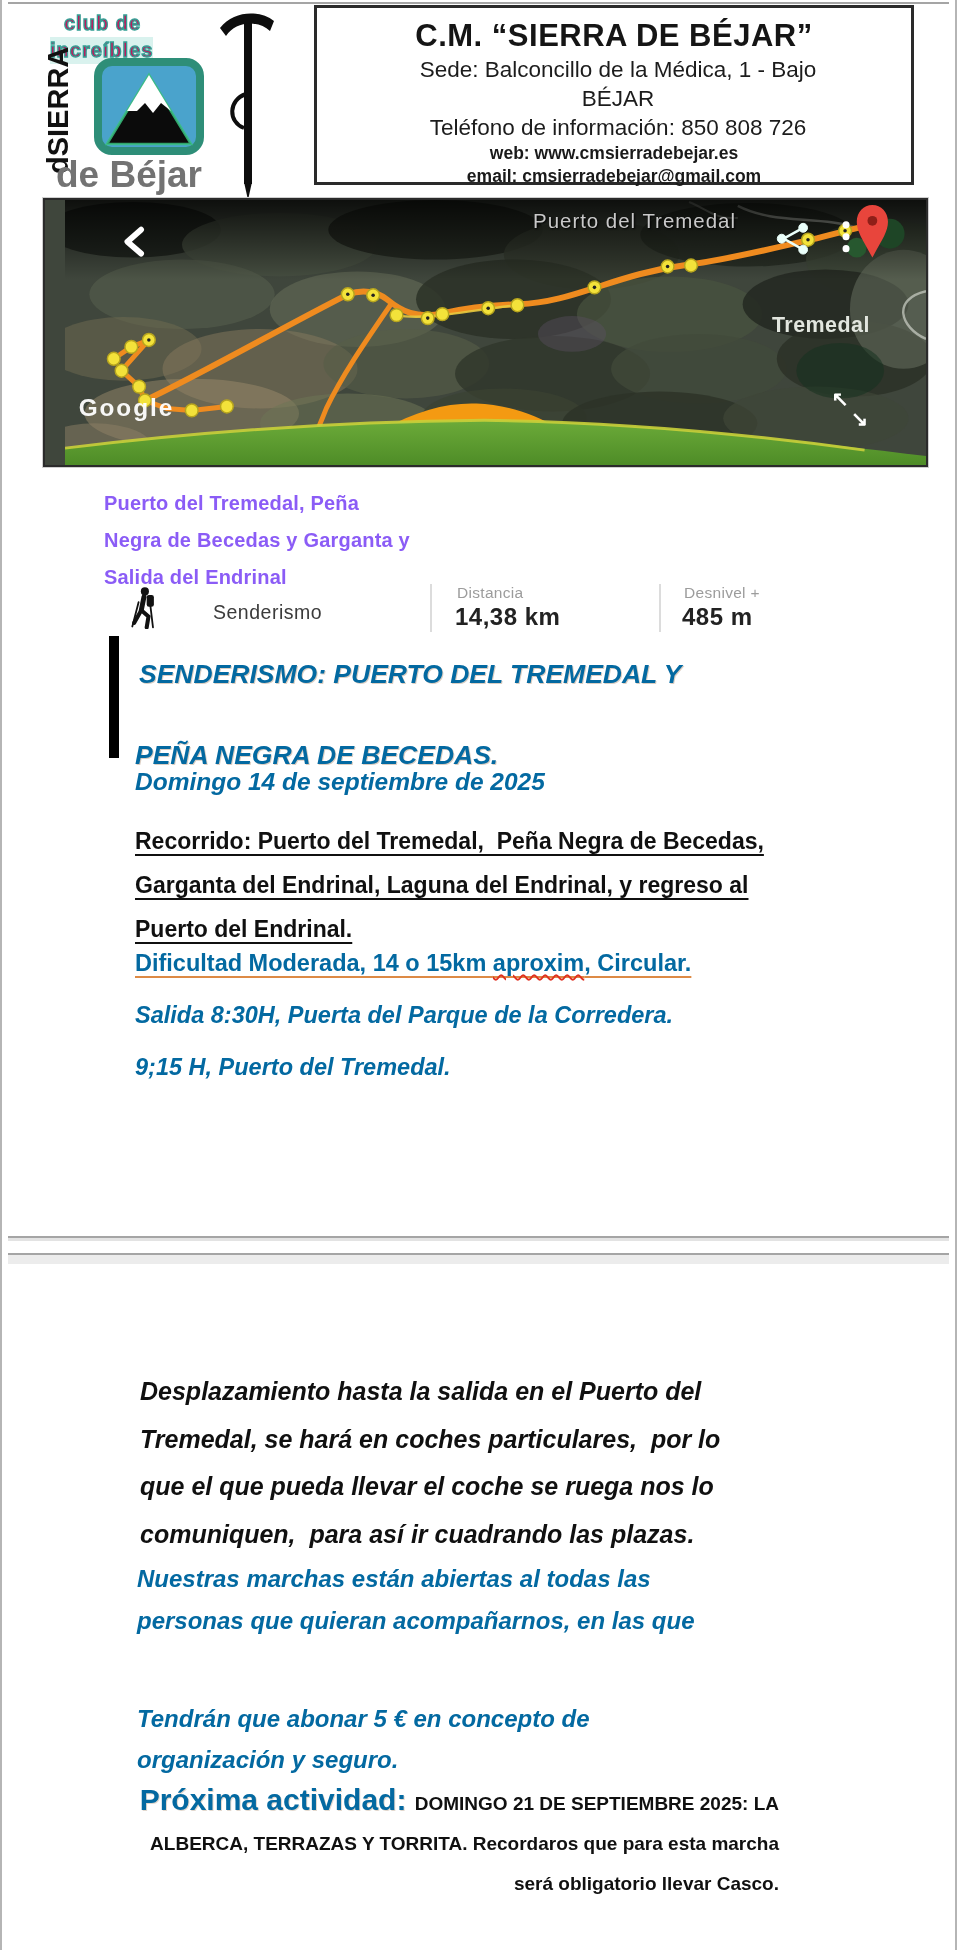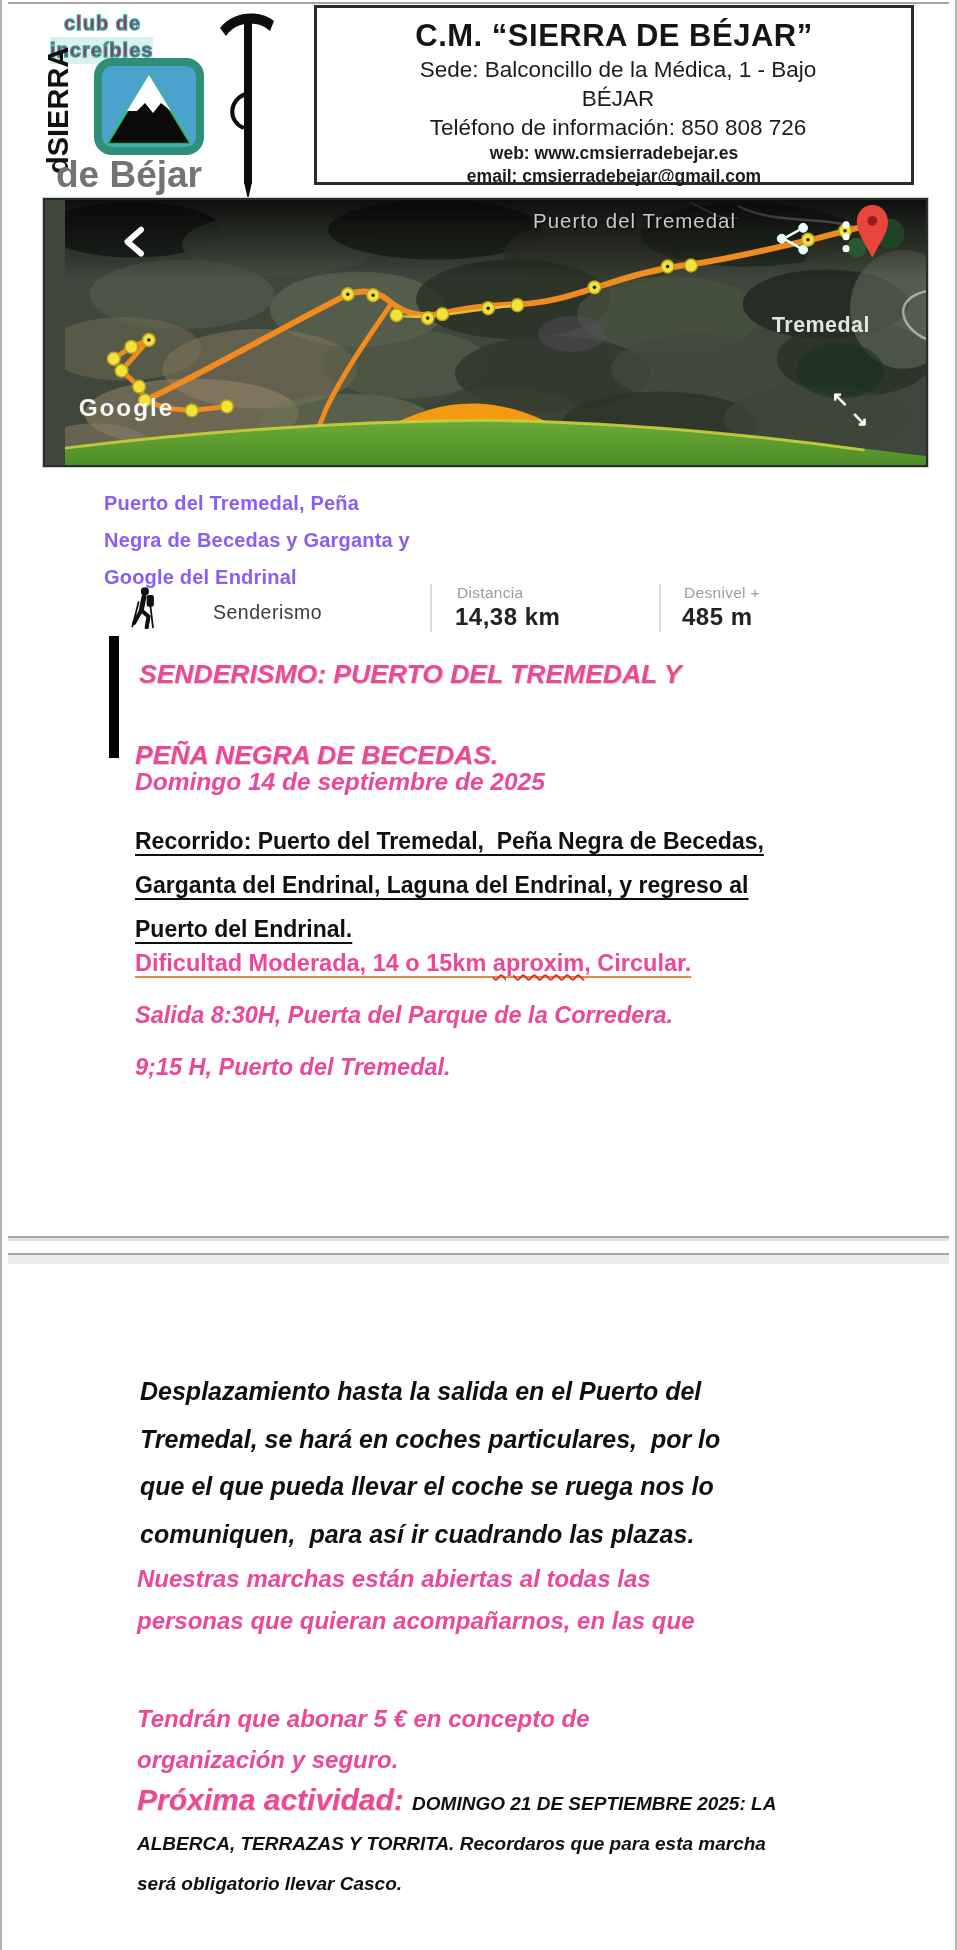--- a/index.html
+++ b/index.html
@@ -41,21 +41,21 @@
   .stats { position:absolute; left:0; top:580px; width:941px; height:52px; }
   .hiker { position:absolute; left:118px; top:2px; width:36px; height:46px; }
   .activity { position:absolute; left:205px; top:17px; font-size:19.5px; color:#3b3b3b; letter-spacing:0.5px; }
   .stat-div { position:absolute; top:0px; width:2px; height:48px; background:#dcdcdc; }
   .stat-label { position:absolute; top:0px; font-size:15.5px; color:#9c9c9c; letter-spacing:0.3px; }
   .stat-value { position:absolute; top:19px; font-weight:800; font-size:24px; color:#222; letter-spacing:0.5px; }
 
   
   .quote-bar { position:absolute; left:101px; top:632px; width:10px; height:122px; background:#000; }
   .line { white-space:pre; }
-  .orange { color:#ec4899; }
+  .orange { color:#0369a1; }
   .head1 { position:absolute; left:131px; top:655px; font-weight:800; font-style:italic; font-size:26.5px;
            text-shadow:1px 1px 0 rgba(110,60,10,0.25); }
   .head2 { position:absolute; left:127px; top:708px; font-weight:800; font-style:italic; font-size:26.5px;
            text-shadow:1px 1px 0 rgba(110,60,10,0.25);margin-top:28px; }
   .date-line { position:absolute; left:127px; top:764px; font-weight:800; font-style:italic; font-size:24.5px; }
   .recorrido { position:absolute; left:127px; top:815px; font-weight:800; font-size:23px; color:#101010; line-height:44px; }
   .recorrido .line { text-decoration:underline; text-decoration-thickness:2px; text-underline-offset:5px; }
   .dificultad { position:absolute; left:127px; top:946px; font-weight:700; font-size:23.5px;
                 text-decoration:underline; text-decoration-color:#dd8a45; text-decoration-thickness:2px;
                 text-underline-offset:5px; }
@@ -63,21 +63,21 @@
   .salida   { position:absolute; left:127px; top:998px;  font-weight:800; font-style:italic; font-size:23.5px; }
   .meeting  { position:absolute; left:127px; top:1050px; font-weight:800; font-style:italic; font-size:23.5px; }
 
   
   .transport { position:absolute; left:132px; top:113px; font-weight:800; font-style:italic; font-size:25px;
                color:#101010; line-height:47.5px; }
   .open-para { position:absolute; left:129px; top:303px; font-weight:800; font-style:italic; font-size:24px;
                line-height:42px; }
   .fee-para  { position:absolute; left:129px; top:443px; font-weight:800; font-style:italic; font-size:24px;
                line-height:41px; }
-  .next-para { position:absolute; left:129px; top:528px; width:660px; font-style:italic; color:#101010; }
+  .next-para { position:absolute; left:111px; top:528px; width:660px; color:#101010;text-align:right; }
   .next-label { font-weight:800; font-size:30px; text-shadow:1px 1px 0 rgba(110,60,10,0.2); }
   .next-text  { font-weight:800; font-size:19px; line-height:40px; }
 </style>
 </head>
 <body>
 
 <div class="canvas">
 
   <div class="page page1">
 
@@ -234,21 +234,21 @@
         <g fill="#ffffff" font-size="21" font-weight="bold">
           <text x="786" y="208">↖</text>
           <text x="806" y="228">↘</text>
         </g>
       </svg>
     </div>
 
     <div class="route-title">
       <div class="line">Puerto del Tremedal, Peña</div>
       <div class="line">Negra de Becedas y Garganta y</div>
-      <div class="line">Google del Endrinal</div>
+      <div class="line">Salida del Endrinal</div>
     </div>
 
     <div class="stats">
       <div class="hiker">
         <svg viewBox="0 0 40 48">
           <g stroke="#111" fill="none" stroke-linecap="round">
             <circle cx="21" cy="6" r="4.5" fill="#111" stroke="none"></circle>
             <path d="M20,12 L17,27" stroke-width="5.5"></path>
             <path d="M17,27 L9,41" stroke-width="4.5"></path>
             <path d="M17,27 L25,34 L23,46" stroke-width="4.5"></path>

